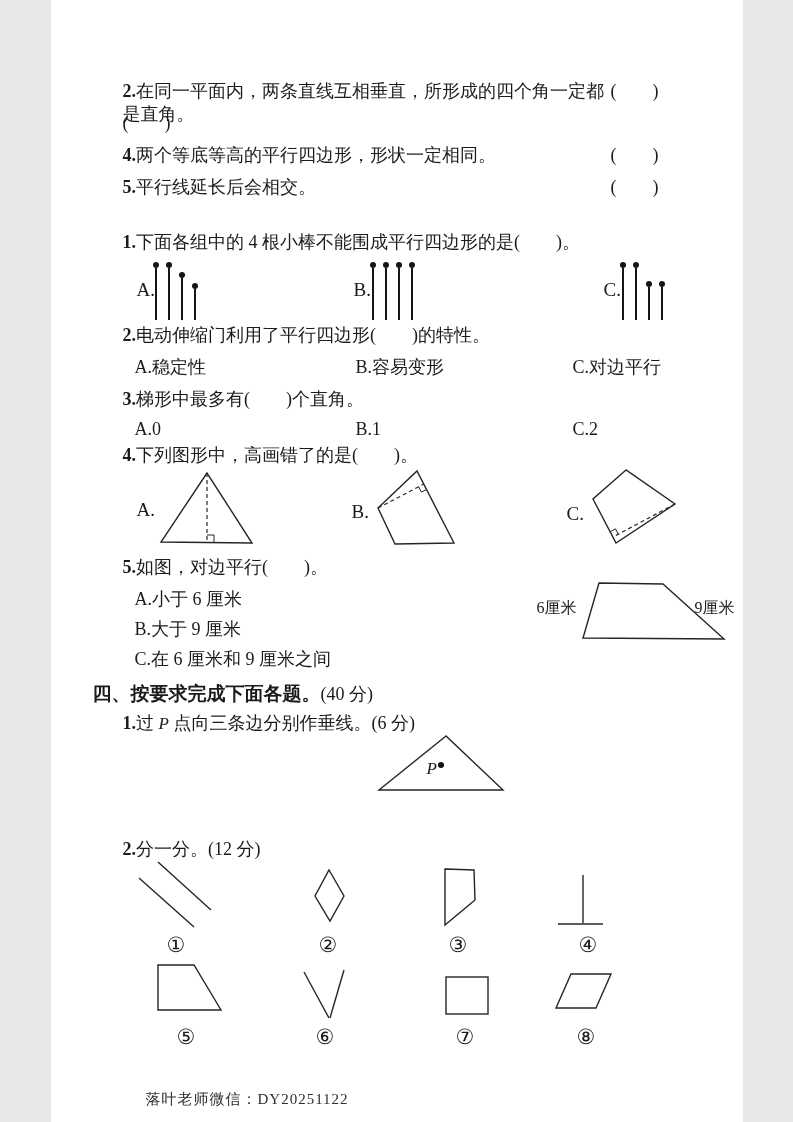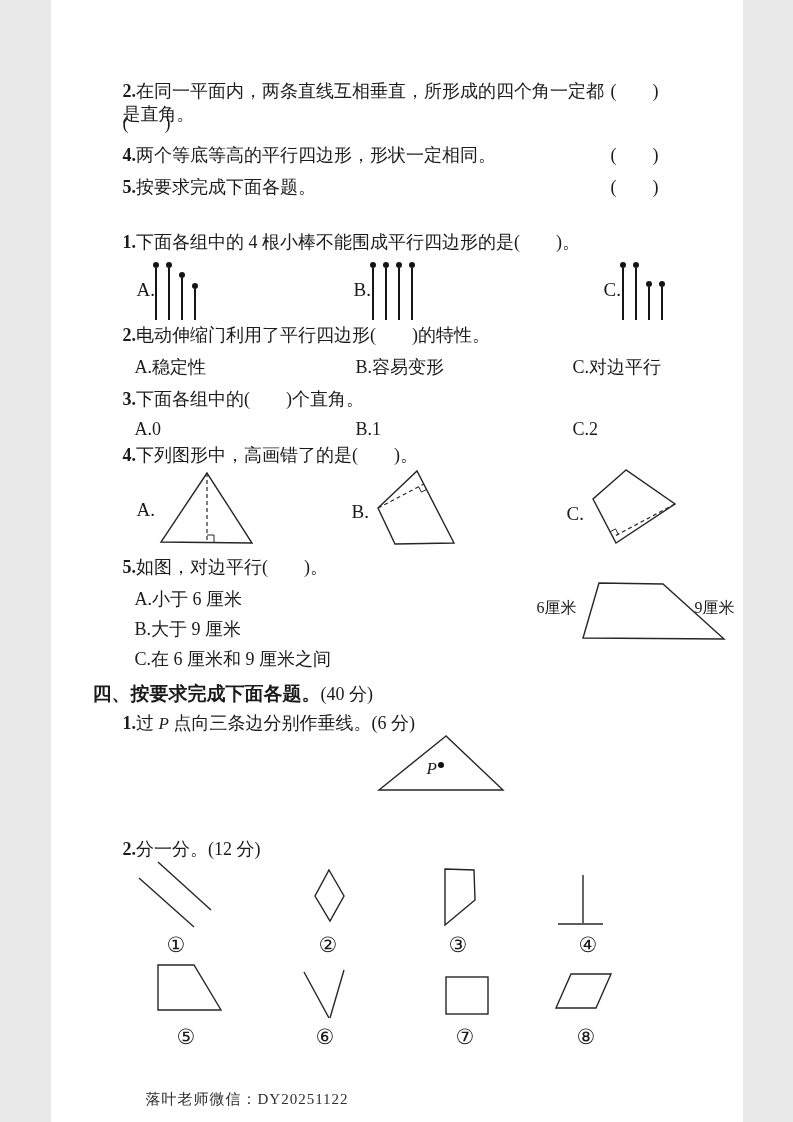--- a/index.html
+++ b/index.html
@@ -41,21 +41,21 @@
     <span class="blank">(　　)</span>
   </div>
   <div class="judge-row" style="top:112px">
     <span class="blank">(　　)</span>
   </div>
   <div class="judge-row" style="top:144px">
     <span><span class="num">4.</span><span>两个等底等高的平行四边形，形状一定相同。</span></span>
     <span class="blank">(　　)</span>
   </div>
   <div class="judge-row" style="top:176px">
-    <span><span class="num">5.</span><span>按要求完成下面各题。</span></span>
+    <span><span class="num">5.</span><span>平行线延长后会相交。</span></span>
     <span class="blank">(　　)</span>
   </div>
 
 
   <div class="abs" style="left:72px;top:231px">
     <span class="num">1.</span><span>下面各组中的 4 根小棒不能围成平行四边形的是(　　)。</span>
   </div>
 
   <span class="abs grp-label" style="left:86px;top:278px">A.</span>
   <div class="stick-group" style="left:104px;top:258px">
@@ -82,21 +82,21 @@
   </div>
 
   <div class="abs" style="left:72px;top:324px">
     <span class="num">2.</span><span>电动伸缩门利用了平行四边形(　　)的特性。</span>
   </div>
   <span class="abs" style="left:84px;top:356px">A.稳定性</span>
   <span class="abs" style="left:305px;top:356px">B.容易变形</span>
   <span class="abs" style="left:522px;top:356px">C.对边平行</span>
 
   <div class="abs" style="left:72px;top:388px">
-    <span class="num">3.</span><span>下面各组中的(　　)个直角。</span>
+    <span class="num">3.</span><span>梯形中最多有(　　)个直角。</span>
   </div>
   <span class="abs" style="left:84px;top:418px">A.0</span>
   <span class="abs" style="left:305px;top:418px">B.1</span>
   <span class="abs" style="left:522px;top:418px">C.2</span>
 
   <div class="abs" style="left:72px;top:444px">
     <span class="num">4.</span><span>下列图形中，高画错了的是(　　)。</span>
   </div>
   <span class="abs grp-label" style="left:86px;top:498px">A.</span>
   <span class="abs grp-label" style="left:301px;top:500px">B.</span>

